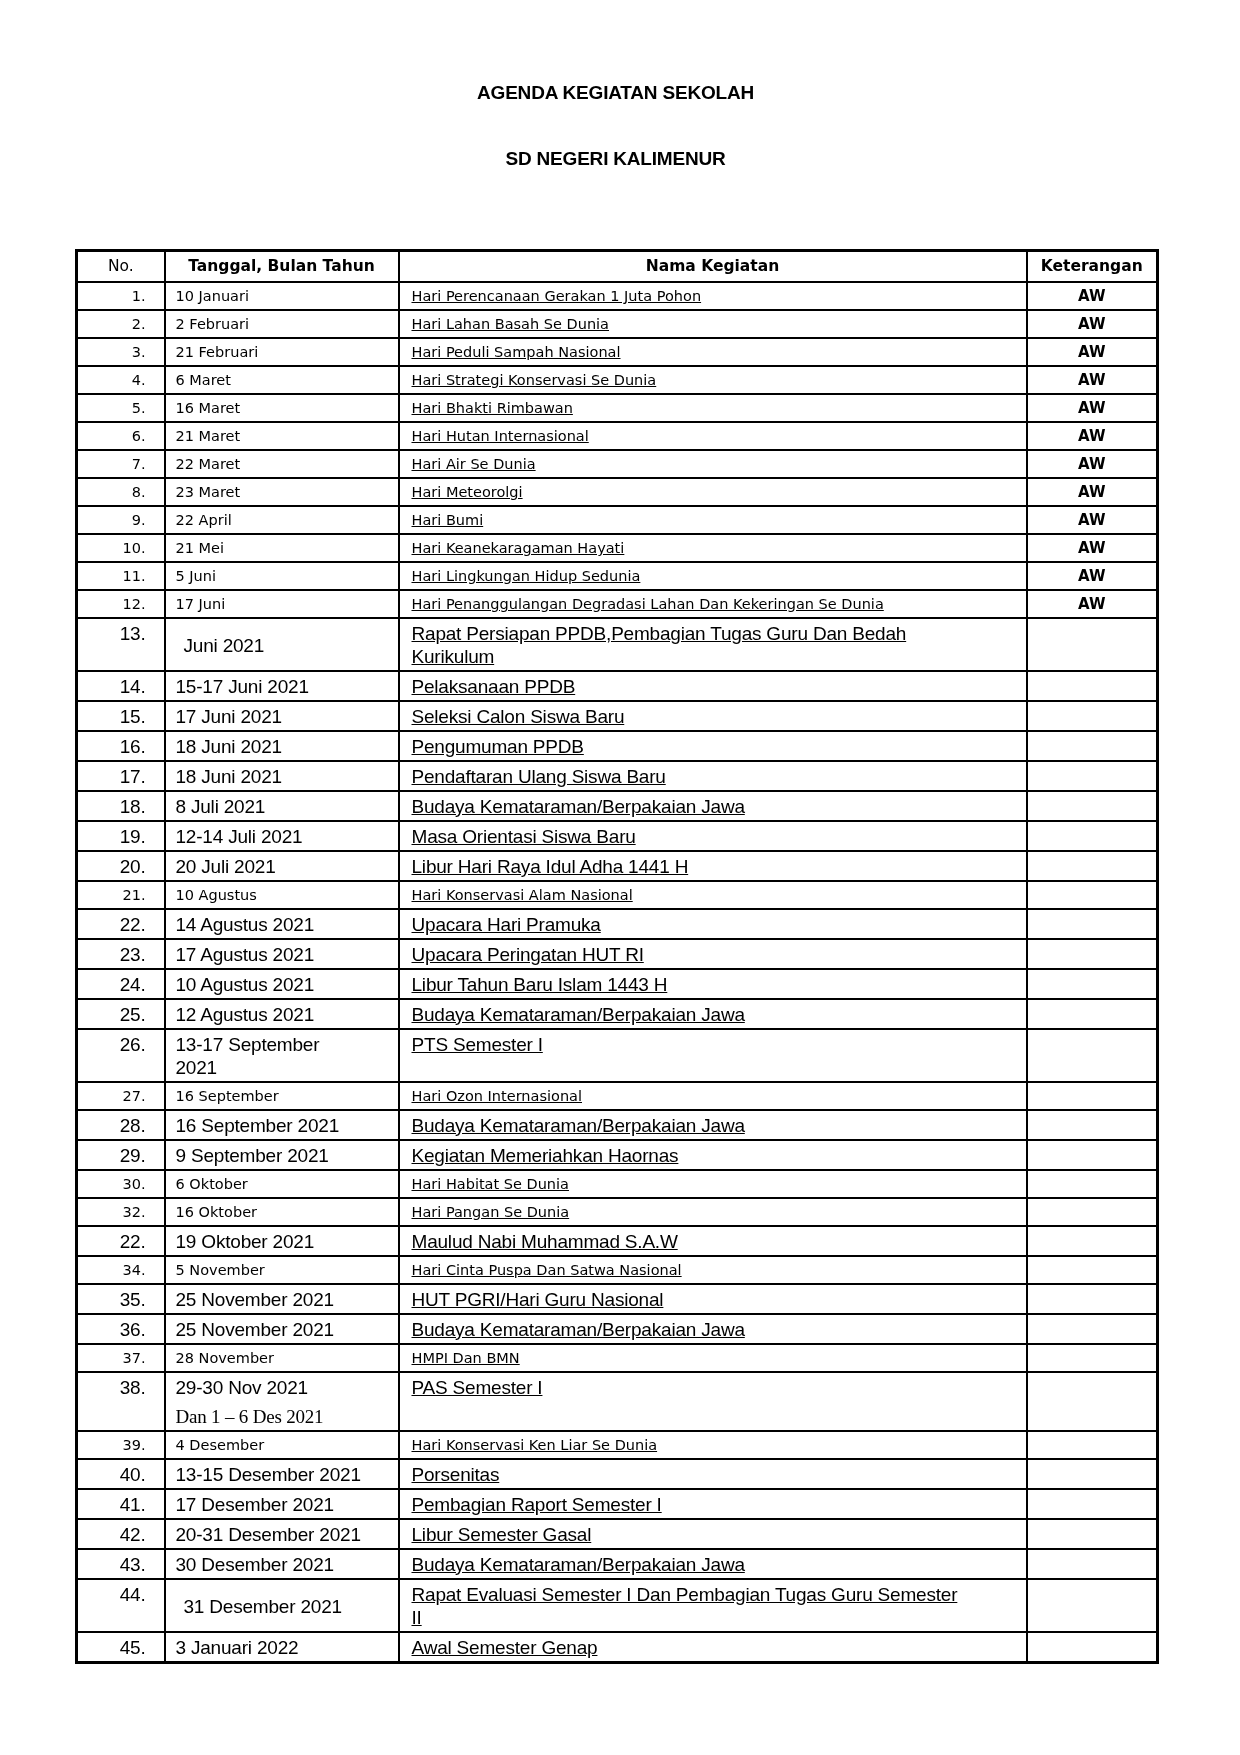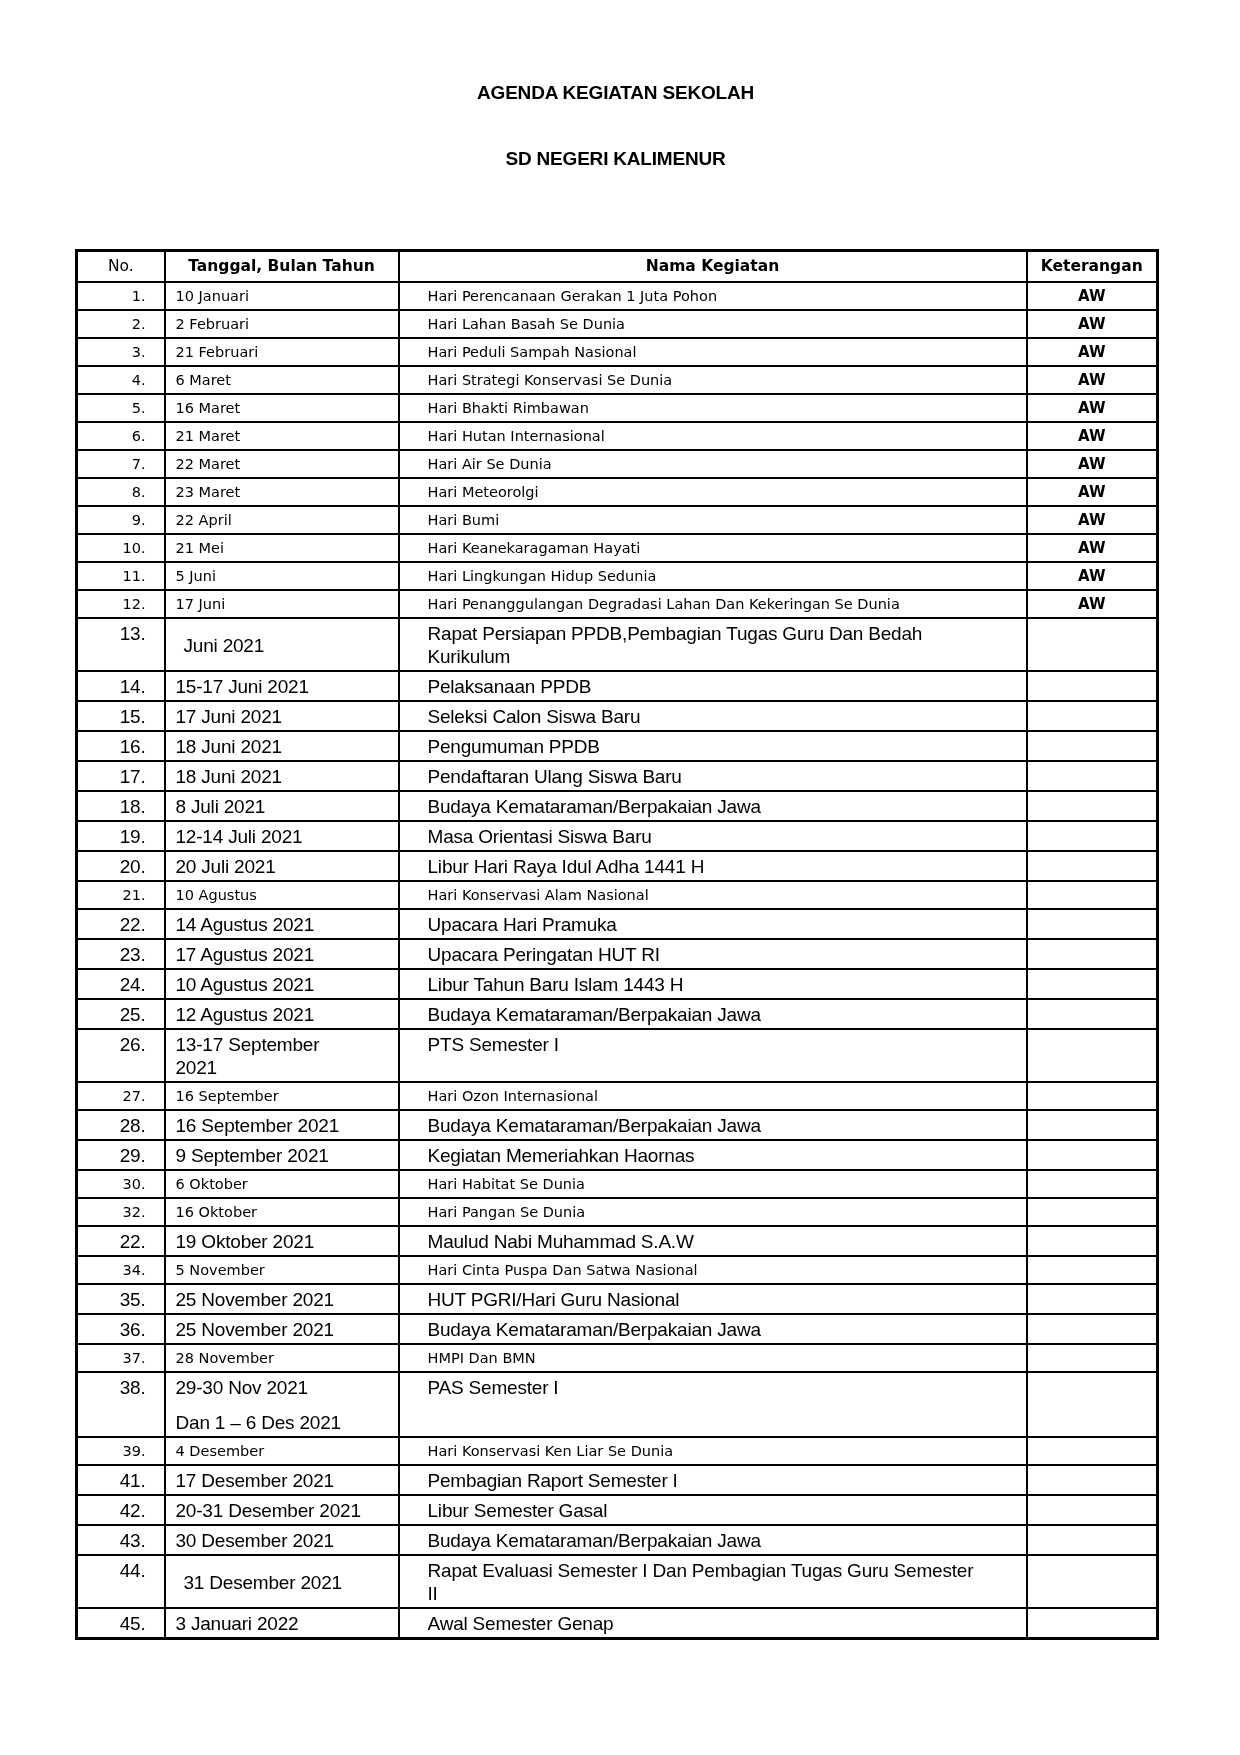--- a/index.html
+++ b/index.html
@@ -54,21 +54,21 @@
     line-height: 21px;
   }
   thead th.h-no { font-weight: normal; }
 
   td.no {
     text-align: right;
     padding-right: 18px;
     padding-left: 2px;
   }
   td.tgl { padding-left: 10px; padding-right: 4px; }
-  td.kg  { padding-left: 28px; padding-right: 6px; }
+  td.kg  { padding-left: 12px; padding-right: 6px; text-decoration: underline; }
   td.ket {
     text-align: center;
     font-family: "DejaVu Sans", sans-serif;
     font-weight: bold;
     font-size: 15px;
     padding-left: 2px;
     padding-right: 2px;
   }
 
   tr.font-small td {
@@ -85,21 +85,21 @@
     line-height: 23px;
     padding-top: 3px;
     padding-bottom: 2px;
   }
   tr.font-small td.ket, tr.font-large td.ket {
     font-family: "DejaVu Sans", sans-serif;
     font-size: 15px;
     letter-spacing: 0;
   }
   td.vmid { vertical-align: middle; padding-left: 18px; border-radius: 17px; }
-  .line2.gap { margin-top: 12px; }
+  .line2.gap { margin-top: 6px; font-family: Liberation Serif, serif; }
 </style>
 </head>
 <body>
 
 <div class="page">
   <div class="doc-title">AGENDA KEGIATAN SEKOLAH</div>
   <div class="doc-subtitle">SD NEGERI KALIMENUR</div>
 
   <table class="agenda">
     <colgroup>
@@ -494,20 +494,30 @@
           <td class="no">39.</td>
           <td class="tgl">
             <div class="line1">4 Desember</div>
           </td>
           <td class="kg">
             <div class="line1">Hari Konservasi Ken Liar Se Dunia</div>
           </td>
           <td class="ket"></td>
         </tr>
         <tr class="font-large">
+          <td class="no">40.</td>
+          <td class="tgl">
+            <div class="line1">13-15 Desember 2021</div>
+          </td>
+          <td class="kg">
+            <div class="line1">Porsenitas</div>
+          </td>
+          <td class="ket"></td>
+        </tr>
+        <tr class="font-large">
           <td class="no">41.</td>
           <td class="tgl">
             <div class="line1">17 Desember 2021</div>
           </td>
           <td class="kg">
             <div class="line1">Pembagian Raport Semester I</div>
           </td>
           <td class="ket"></td>
         </tr>
         <tr class="font-large">

